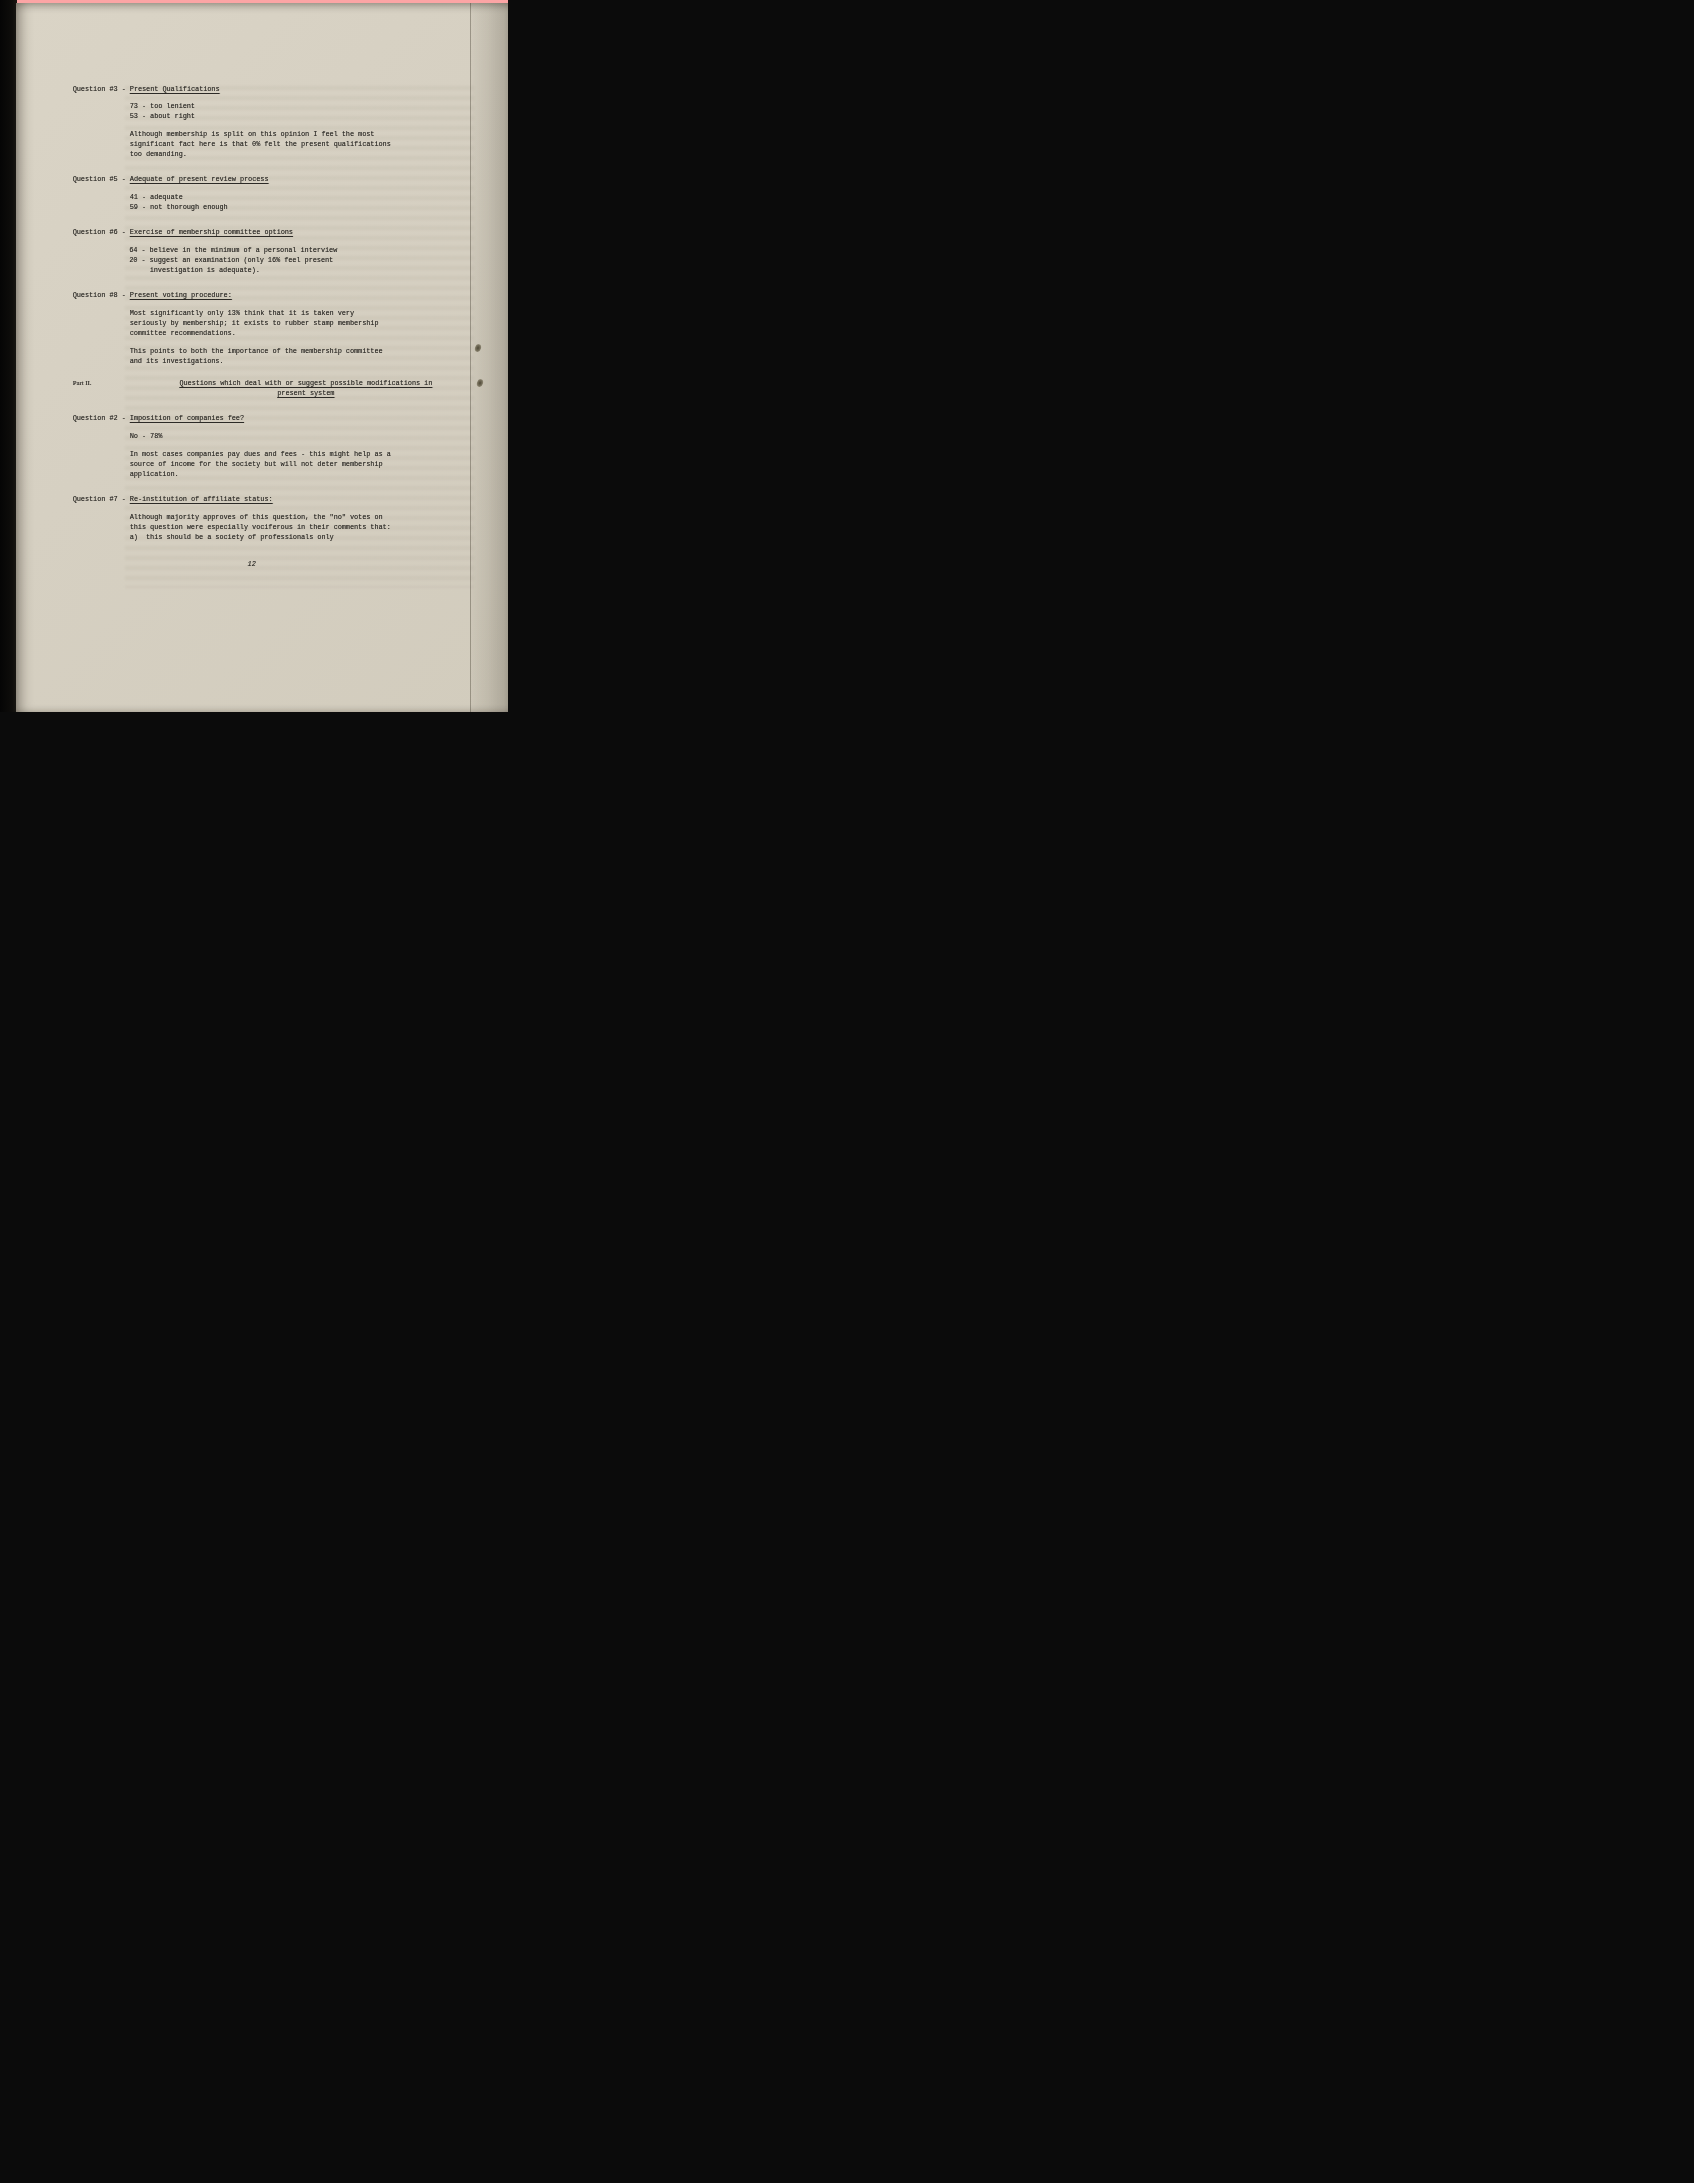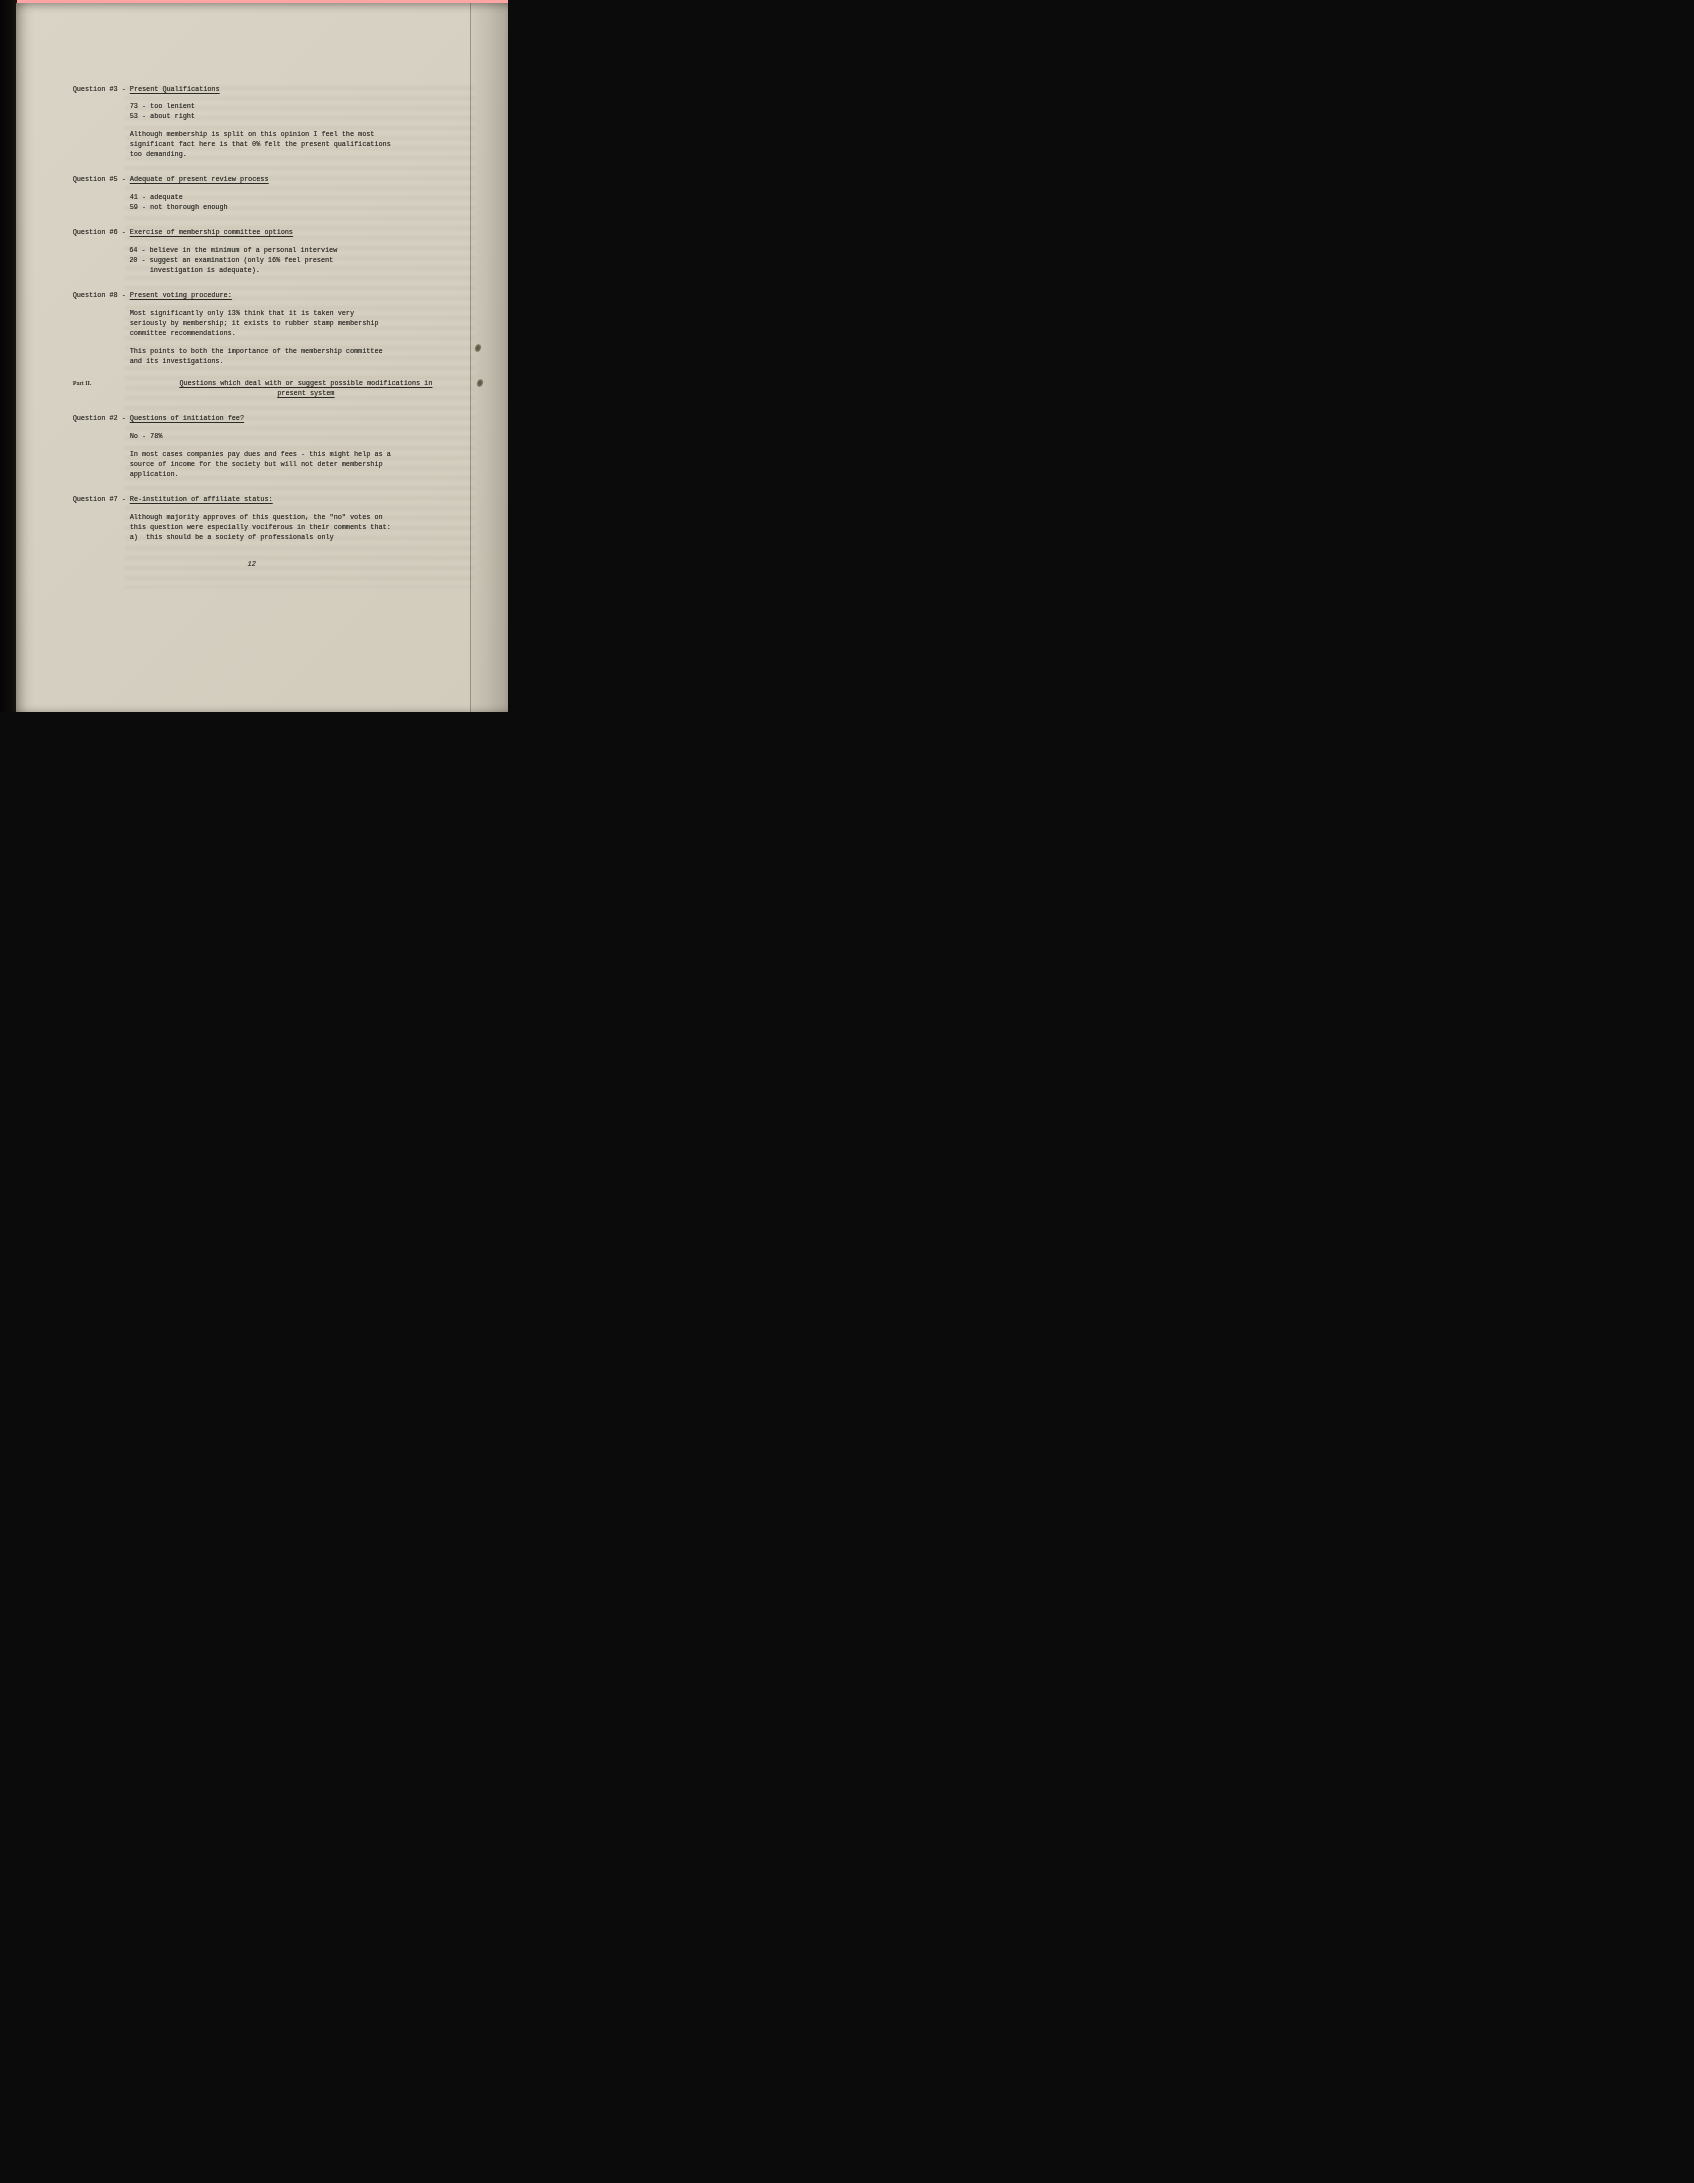--- a/index.html
+++ b/index.html
@@ -140,21 +140,21 @@
 committee recommendations.</div>
       <div class="block indent txt">This points to both the importance of the membership committee
 and its investigations.</div>
 
       <div class="part-heading">
         <span class="part-label">Part II.</span>
         <span class="part-title u txt">Questions which deal with or suggest possible modifications in
 present system</span>
       </div>
 
-      <div class="heading"><span>Question #2 - </span><span class="u">Questions of initiation fee?</span></div>
+      <div class="heading"><span>Question #2 - </span><span class="u">Imposition of companies fee?</span></div>
       <div class="block indent txt">No - 78%</div>
       <div class="block indent txt">In most cases companies pay dues and fees - this might help as a
 source of income for the society but will not deter membership
 application.</div>
 
       <div class="heading"><span>Question #7 - </span><span class="u">Re-institution of affiliate status:</span></div>
       <div class="block indent txt">Although majority approves of this question, the "no" votes on
 this question were especially vociferous in their comments that:
 a)  this should be a society of professionals only</div>
 

